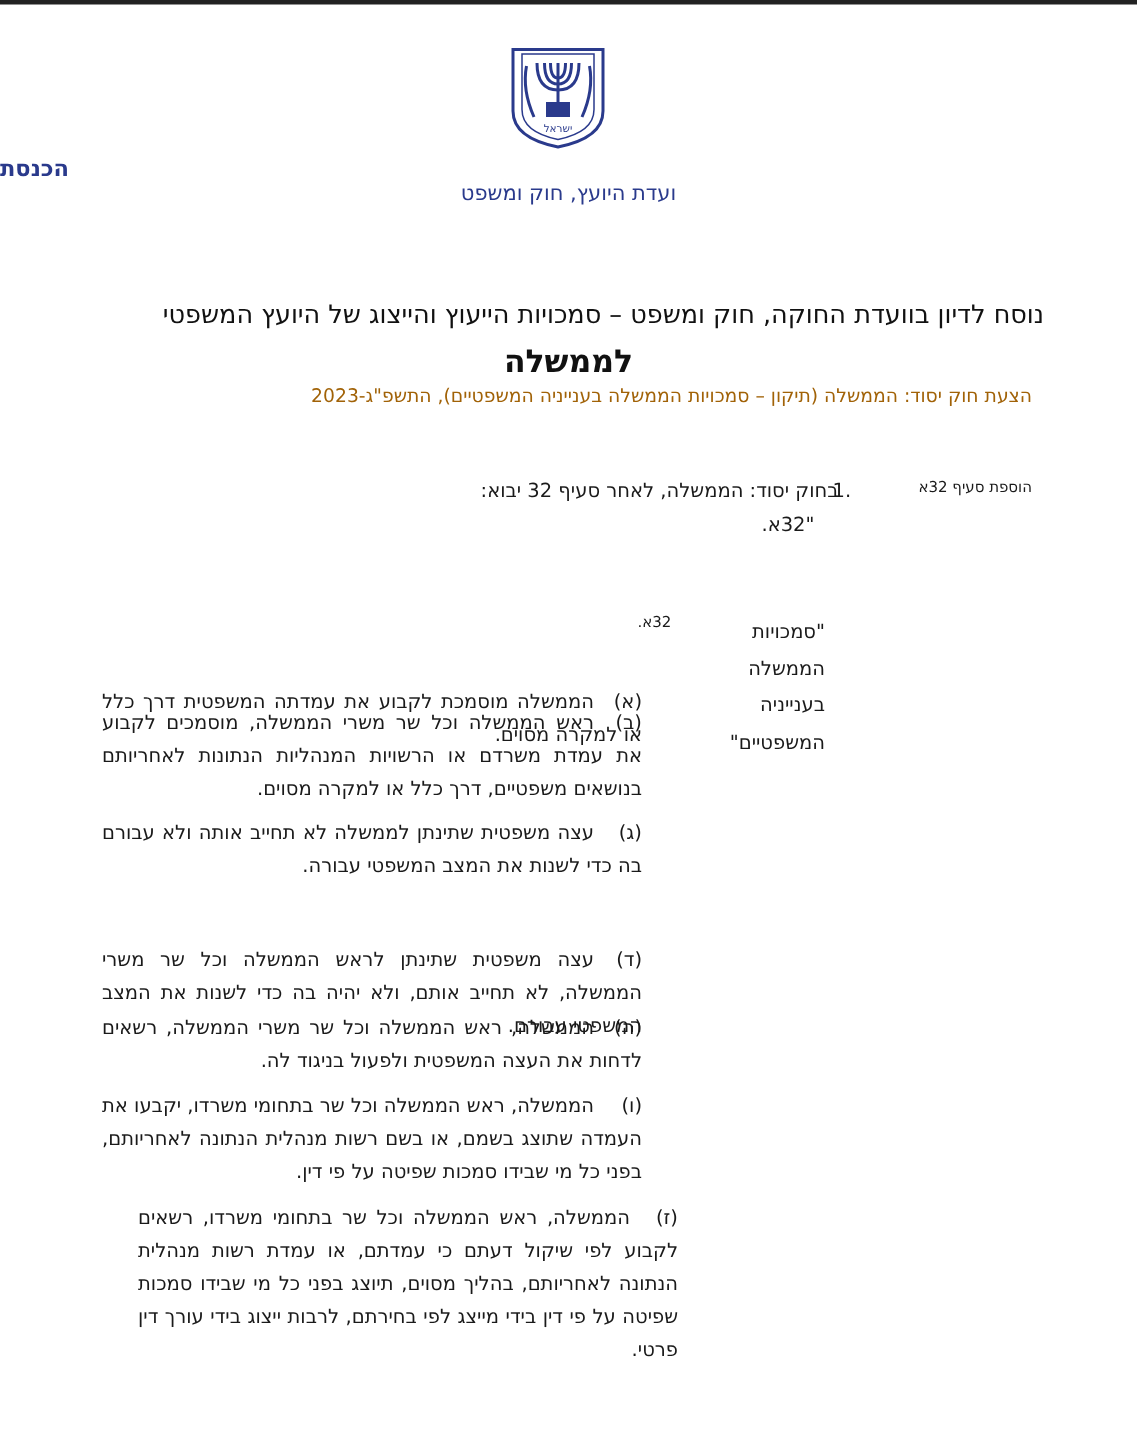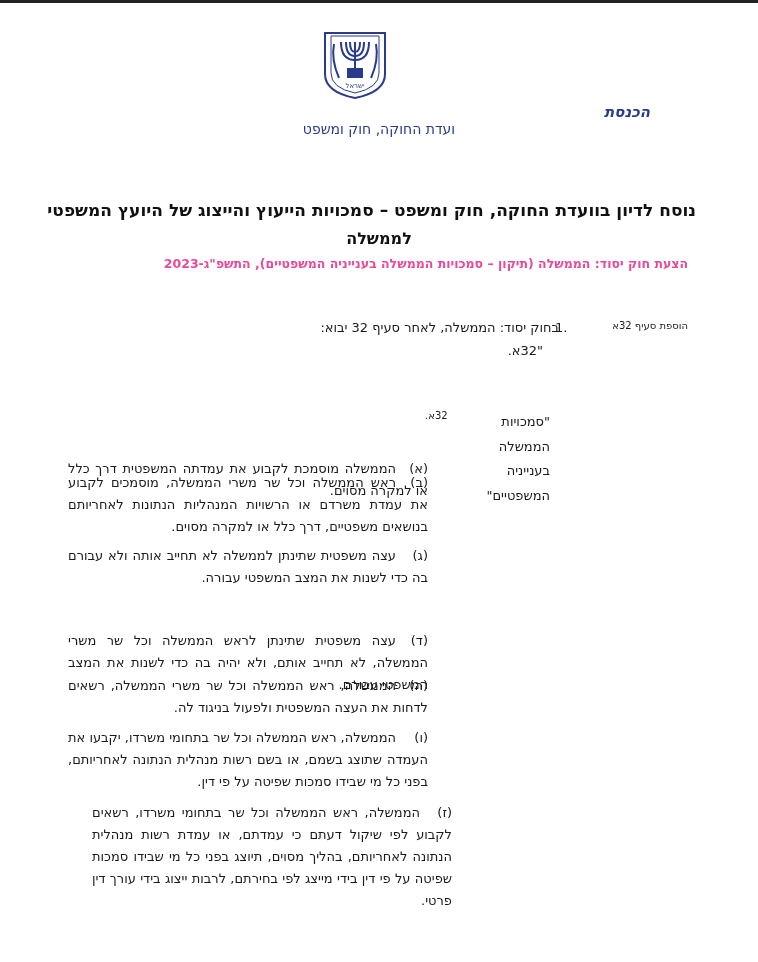--- a/index.html
+++ b/index.html
@@ -1,23 +1,23 @@
 <!DOCTYPE html>
 <html><head>
 <meta charset="utf-8">
 <style>
   html,body{margin:0;padding:0;background:#fff;}
   body{width:758px;height:962px;position:relative;overflow:hidden;font-family:"DejaVu Sans","Liberation Sans",sans-serif;color:#1a1a1a;}
   .topline{position:absolute;left:0;top:0;width:758px;height:3px;background:#222;}
-  .emblem{position:absolute;left:321px;top:30px;width:68px;height:70px;}
-  .knesset{position:absolute;left:0;width:650px;top:103px;text-align:right;font-weight:bold;font-size:15px;color:#2a3a8c;font-style:italic;}
+  .emblem{position:absolute;left:338px;top:30px;width:68px;height:70px;}
+  .knesset{position:absolute;left:0;width:650px;top:103px;text-align:left;font-weight:bold;font-size:15px;color:#2a3a8c;}
   .committee{position:absolute;left:0;width:758px;top:121px;text-align:center;font-size:14px;color:#2a3a8c;}
-  .title1{position:absolute;right:62px;top:200px;direction:rtl;font-weight:bold;font-size:17px;color:#111;}
-  .title2{position:absolute;left:0;width:758px;top:229px;text-align:center;direction:rtl;font-weight:bold;font-size:16px;color:#111;}
-  .title3{position:absolute;right:70px;top:256px;direction:rtl;font-weight:bold;font-size:12.5px;color:#ec4899;}
+  .title1{position:absolute;right:62px;top:200px;direction:rtl;font-weight:normal;font-size:17px;color:#111;}
+  .title2{position:absolute;left:0;width:758px;top:229px;text-align:center;direction:rtl;font-weight:bold;font-size:21px;color:#111;}
+  .title3{position:absolute;right:70px;top:256px;direction:rtl;font-weight:normal;font-size:12.5px;color:#a16207;}
   .addsec{position:absolute;right:70px;top:320px;direction:rtl;font-size:10px;}
   .num1{position:absolute;left:555px;top:320px;font-size:13px;}
   .lawintro{position:absolute;right:199px;top:320px;direction:rtl;font-size:13px;}
   .secmark{position:absolute;right:215px;top:343px;direction:rtl;font-size:13px;}
   .margin-title{position:absolute;right:208px;top:410px;width:70px;direction:rtl;font-size:13px;line-height:24.5px;text-align:right;}
   .secnum{position:absolute;left:425px;top:410px;font-size:10px;direction:rtl;}
   .sub{position:absolute;left:68px;width:360px;direction:rtl;font-size:13px;line-height:22px;text-align:justify;}
   .sub .lbl{display:inline-block;width:32px;}
 </style>
 </head>
@@ -36,21 +36,21 @@
       <path d="M29 12 Q29 22 34 22 Q39 22 39 12"></path>
     </g>
     <rect x="26" y="38" width="16" height="10" fill="#2a3a8c"></rect>
     <path d="M13 14 Q10 30 18 48" stroke="#2a3a8c" stroke-width="2" fill="none"></path>
     <path d="M55 14 Q58 30 50 48" stroke="#2a3a8c" stroke-width="2" fill="none"></path>
     <text x="34" y="58" font-size="7" text-anchor="middle" fill="#2a3a8c" font-family="DejaVu Sans, sans-serif">ישראל</text>
   </svg>
 </div>
 
 <div class="knesset">הכנסת</div>
-<div class="committee">ועדת החוקה, חוק ומשפט</div>
+<div class="committee">ועדת היועץ, חוק ומשפט</div>
 
 <div class="title1">נוסח לדיון בוועדת החוקה, חוק ומשפט – סמכויות הייעוץ והייצוג של היועץ המשפטי</div>
 <div class="title2">לממשלה</div>
 <div class="title3">הצעת חוק יסוד: הממשלה (תיקון – סמכויות הממשלה בענייניה המשפטיים), התשפ"ג-2023</div>
 
 <div class="addsec">הוספת סעיף 32א</div>
 <div class="num1">1.</div>
 <div class="lawintro">בחוק יסוד: הממשלה, לאחר סעיף 32 יבוא:</div>
 <div class="secmark">"32א.</div>
 

